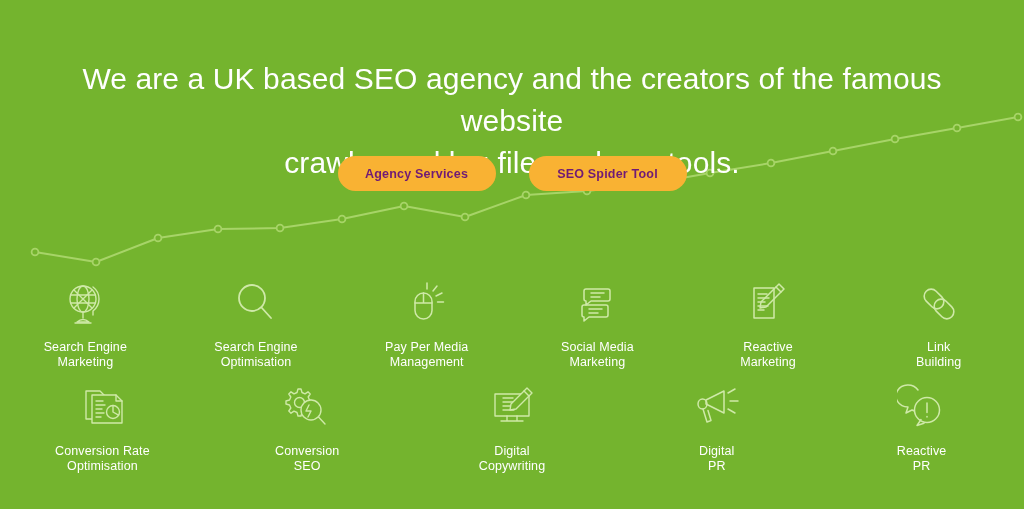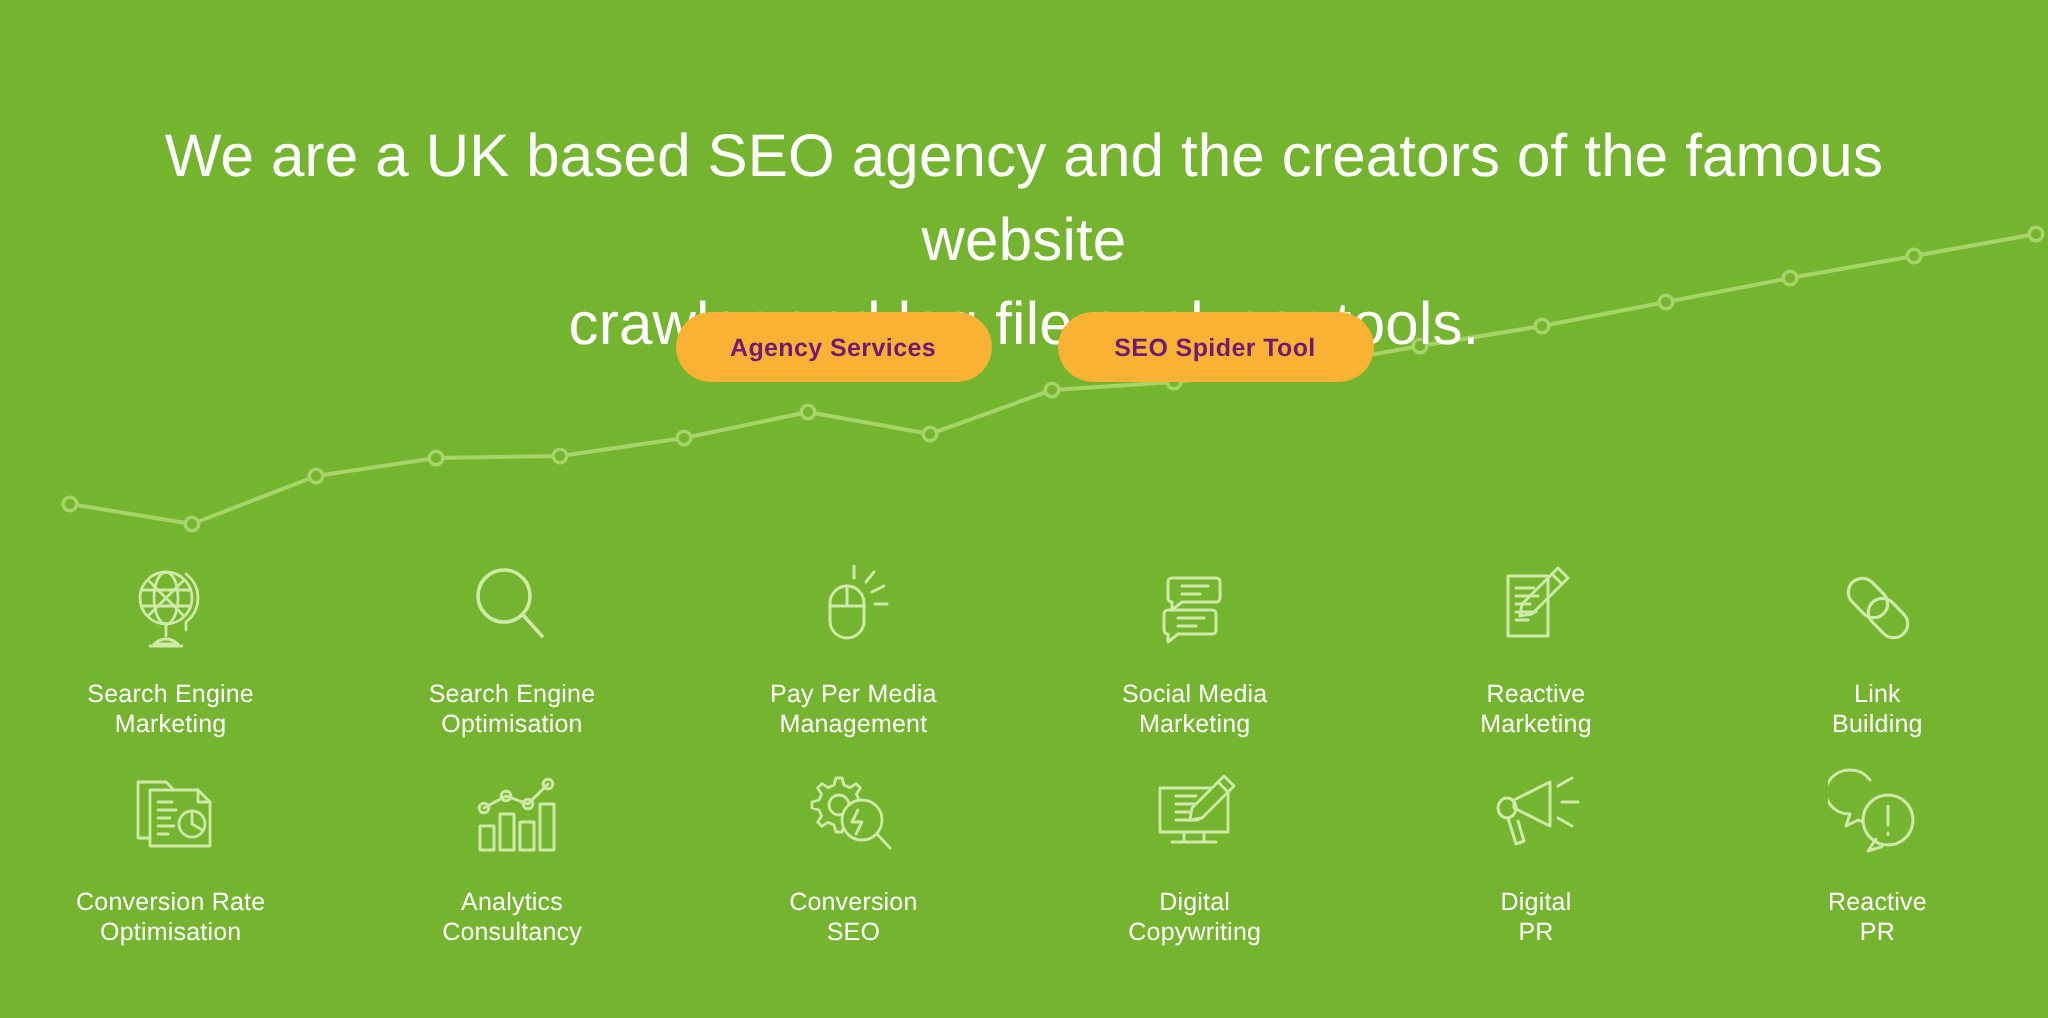--- a/index.html
+++ b/index.html
@@ -251,37 +251,20 @@
             <path d="M39 12 v6 h6"></path>
             <path d="M19 18 h7 M19 22 h9 M19 26 h6 M19 30 h8 M19 34 h5"></path>
             <circle cx="36" cy="29" r="6.5"></circle>
             <path d="M36 29 v-6.5 M36 29 l5.5 3.2"></path>
           </svg>
         </span>
         <span class="service-label">Conversion Rate
 Optimisation</span>
       </div>
 
-      <div class="service-item">
-        <span class="service-icon">
-          <svg viewBox="0 0 50 50" fill="none" stroke="#cfe9a8" stroke-width="1.5" stroke-linecap="round" stroke-linejoin="round">
-            <rect x="9" y="30" width="7" height="12"></rect>
-            <rect x="19" y="24" width="7" height="18"></rect>
-            <rect x="29" y="28" width="7" height="14"></rect>
-            <rect x="39" y="19" width="7" height="23"></rect>
-            <path d="M11 21 l11 -6 l11 4 l10 -10"></path>
-            <circle cx="11" cy="21" r="2.4"></circle>
-            <circle cx="22" cy="15" r="2.4"></circle>
-            <circle cx="33" cy="19" r="2.4"></circle>
-            <circle cx="43" cy="9" r="2.4"></circle>
-          </svg>
-        </span>
-        <span class="service-label">Analytics
-Consultancy</span>
-      </div>
 
       <div class="service-item">
         <span class="service-icon">
           <svg viewBox="0 0 50 50" fill="none" stroke="#cfe9a8" stroke-width="1.4" stroke-linecap="round" stroke-linejoin="round">
             <path d="M16 6 l3 0 1 3.5 3 1.3 3-2 2.2 2.2 -2 3 1.3 3 3.5 1 0 3 -3.5 1 -1.3 3 2 3 -2.2 2.2 -3-2 -3 1.3 -1 3.5 -3 0 -1-3.5 -3-1.3 -3 2 -2.2-2.2 2-3 -1.3-3 -3.5-1 0-3 3.5-1 1.3-3 -2-3 2.2-2.2 3 2 3-1.3 z"></path>
             <circle cx="17.5" cy="19.5" r="5"></circle>
             <circle cx="29" cy="27" r="10" fill="#74b42e"></circle>
             <path d="M36.5 34 L43 41"></path>
             <path d="M27 22 l-3 6 h5 l-3 6"></path>
           </svg>

